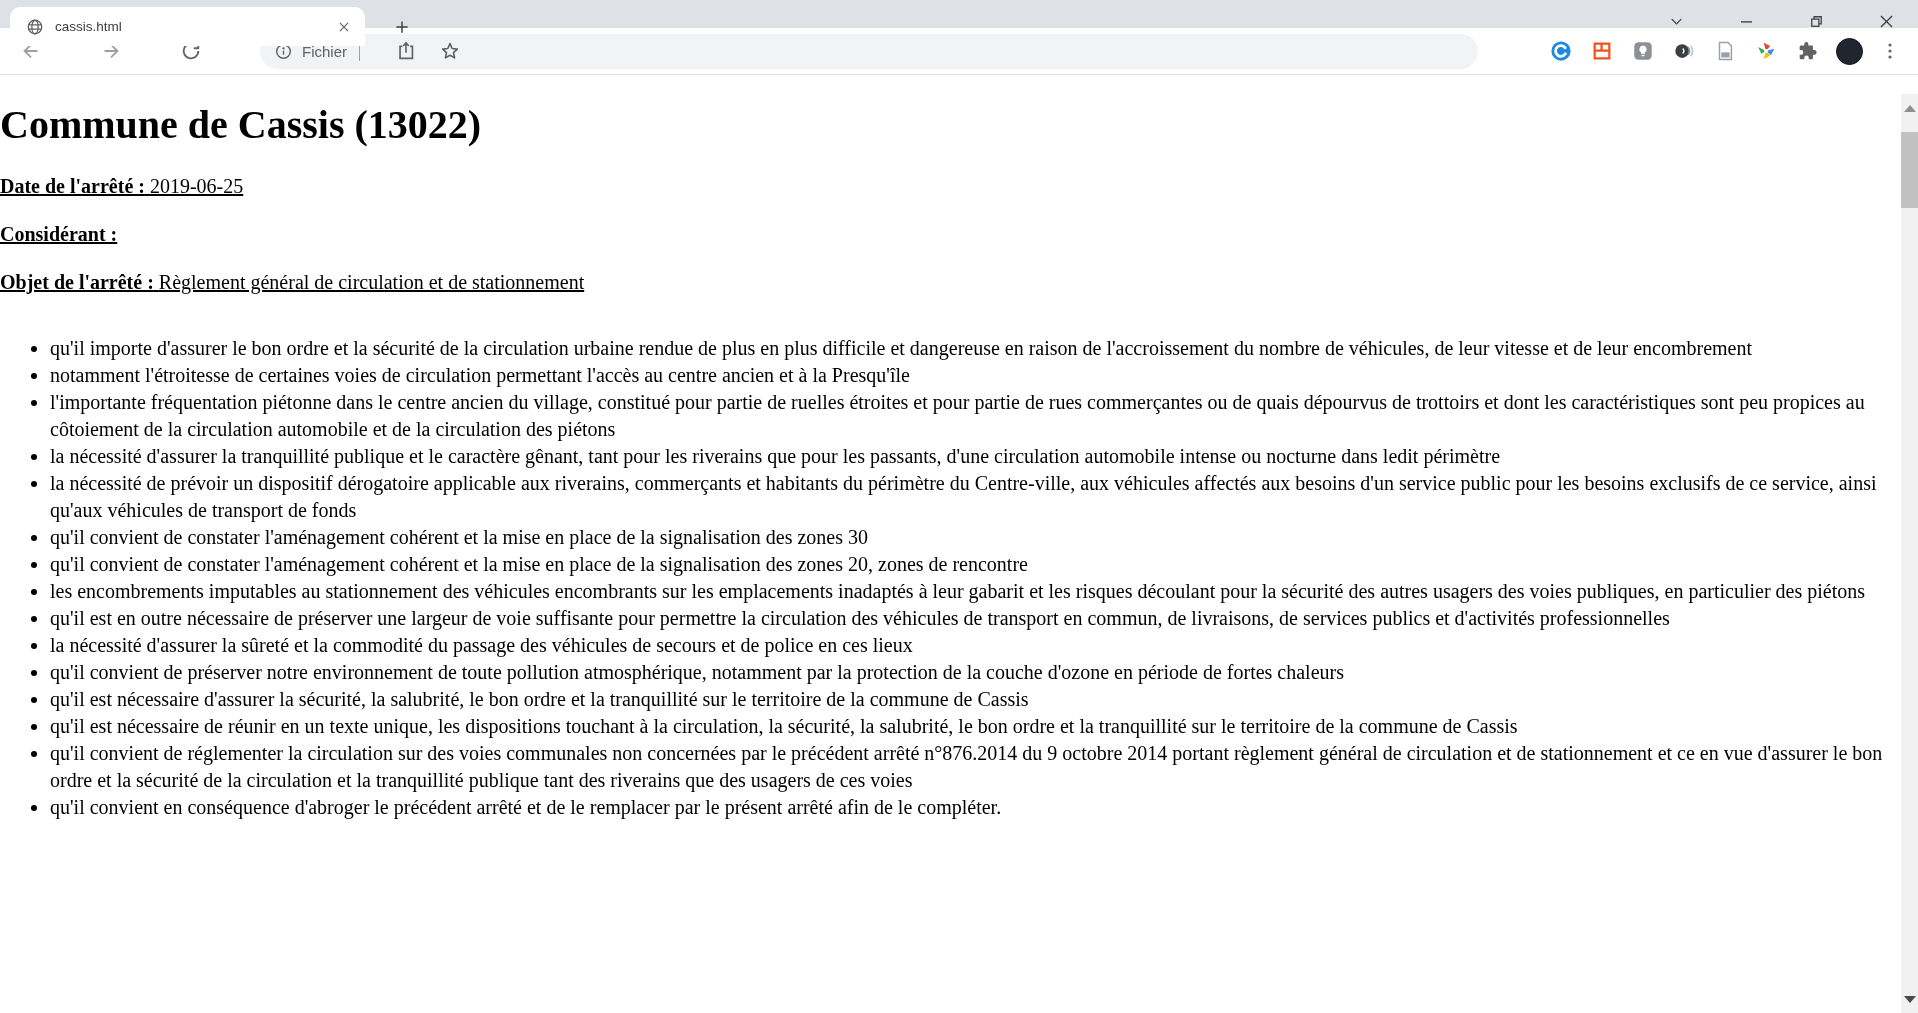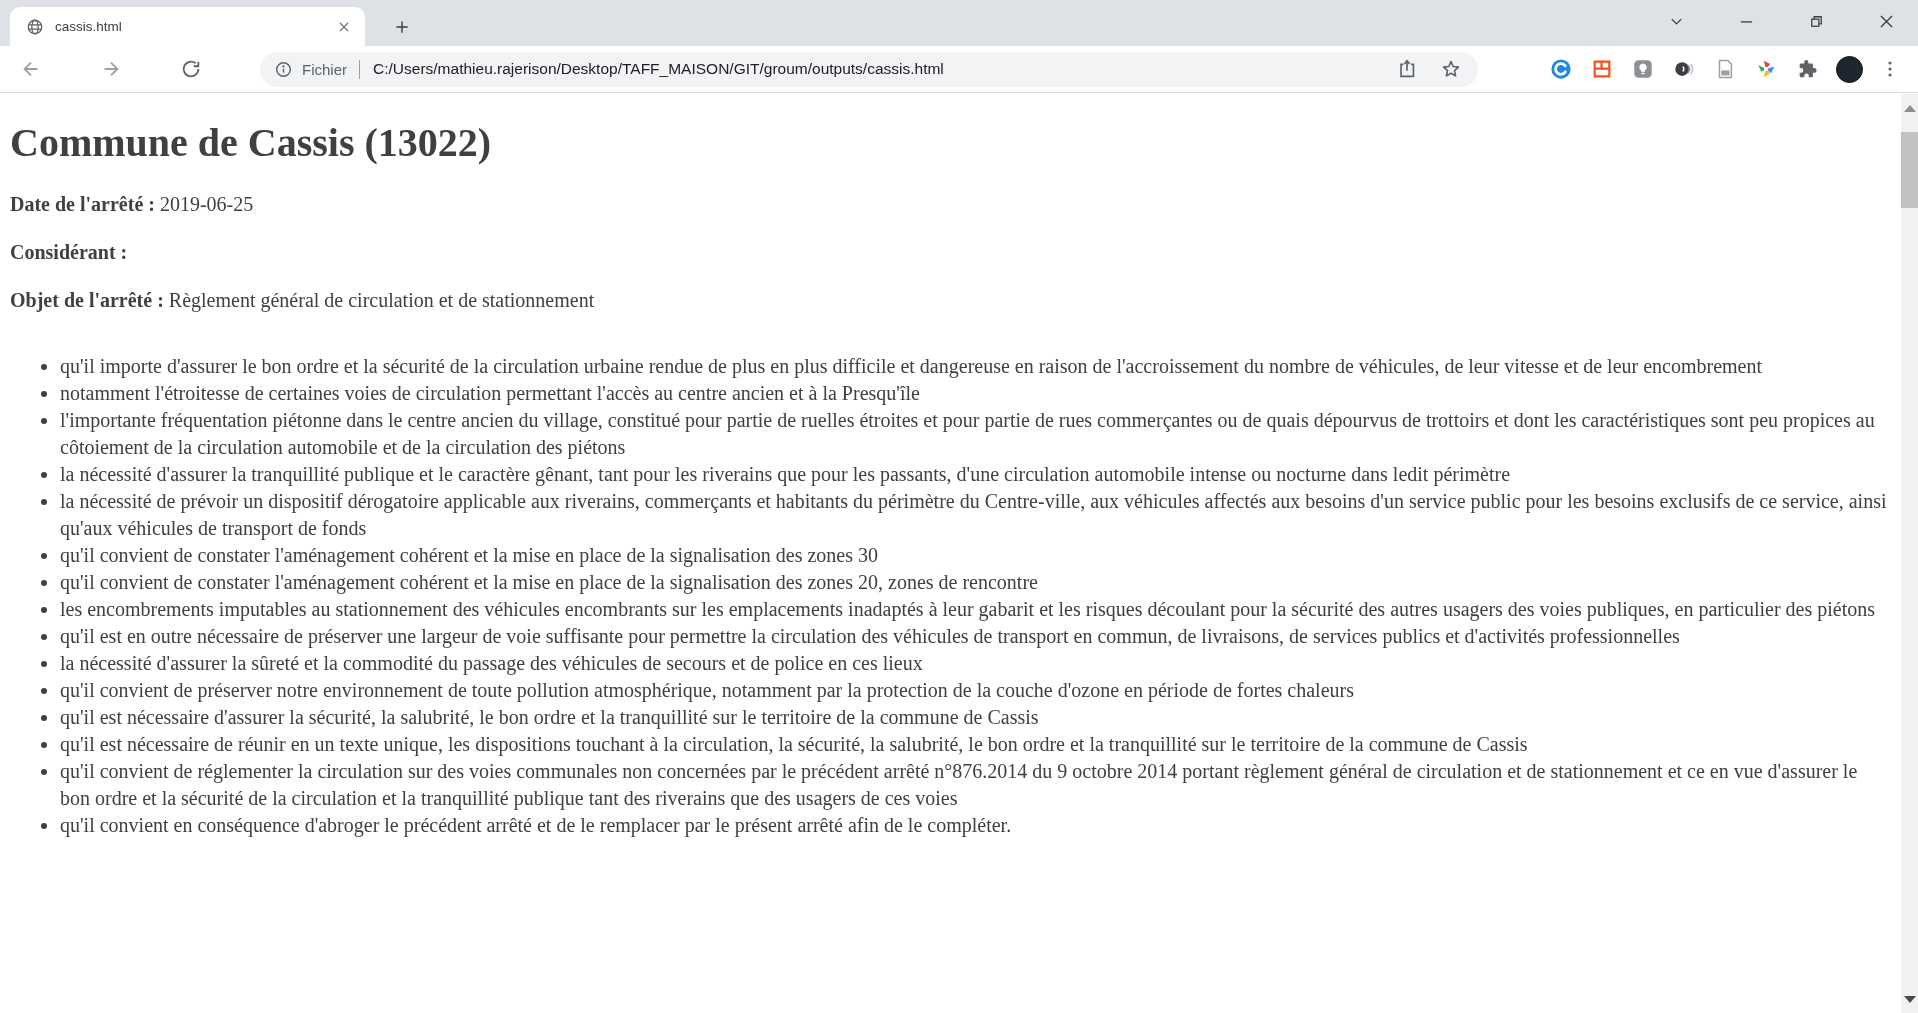--- a/index.html
+++ b/index.html
@@ -10,21 +10,21 @@
     position: relative;
     width: 1918px;
     height: 1013px;
     overflow: hidden;
     background: #fff;
   }
 
   
   .tabstrip {
     position: relative;
-    height: 46px;
+    height: 28px;
     background: #dee1e6;
   }
   .tab {
     position: absolute;
     left: 10px;
     top: 7px;
     width: 355px;
     height: 39px;
     background: #fff;
     border-radius: 10px 10px 0 0;
@@ -151,32 +151,33 @@
   }
   .menu-dots { margin-left: 15px; }
 
   
   .content {
     position: relative;
     height: 919px;
     background: #fff;
     overflow: hidden;
     font-family: "Liberation Serif", "DejaVu Serif", serif;
-    color: #404040;
-    padding: 0 30px 0 10px;
+    color: #000000;
+    padding: 0 30px 0 0;
   }
   .content h1 {
     font-size: 40px;
     font-weight: bold;
     margin: 26px 0 27px 0;
     letter-spacing: 0;
   }
   .content p {
     font-size: 20px;
     margin: 25px 0;
+    text-decoration: underline;
   }
   .content p strong { font-weight: bold; }
   .content ul {
     margin: 41px 0;
     padding-left: 50px;
   }
   .content li {
     font-size: 20px;
     line-height: 27px;
   }
@@ -293,21 +294,20 @@
     <div class="omnibox">
       <span class="info-icon">
         <svg viewBox="0 0 24 24" fill="none" stroke="#5f6368" stroke-width="1.8">
           <circle cx="12" cy="12" r="8.6"></circle>
           <path d="M12 11v5"></path>
           <circle cx="12" cy="8" r="0.6" fill="#5f6368"></circle>
         </svg>
       </span>
       <span class="scheme-label">Fichier</span>
       <span class="sep"></span>
-      <span class="url-text">C:/Users/mathieu.rajerison/Desktop/TAFF_MAISON/GIT/groum/outputs/cassis.html</span>
       <span class="omni-action">
         <svg viewBox="0 0 24 24" fill="none" stroke="#5f6368" stroke-width="1.8">
           <path d="M8 7H5.5v13H19V7h-2.5"></path>
           <path d="M9 6.5L12 3l3 3.5M12 3v11"></path>
         </svg>
       </span>
       <span class="omni-action">
         <svg viewBox="0 0 24 24" fill="none" stroke="#5f6368" stroke-width="1.8">
           <path d="M12 4l2.4 5.3 5.6.6-4.2 3.9 1.2 5.7-5-2.9-5 2.9 1.2-5.7L4 9.9l5.6-.6z" stroke-linejoin="round"></path>
         </svg>

